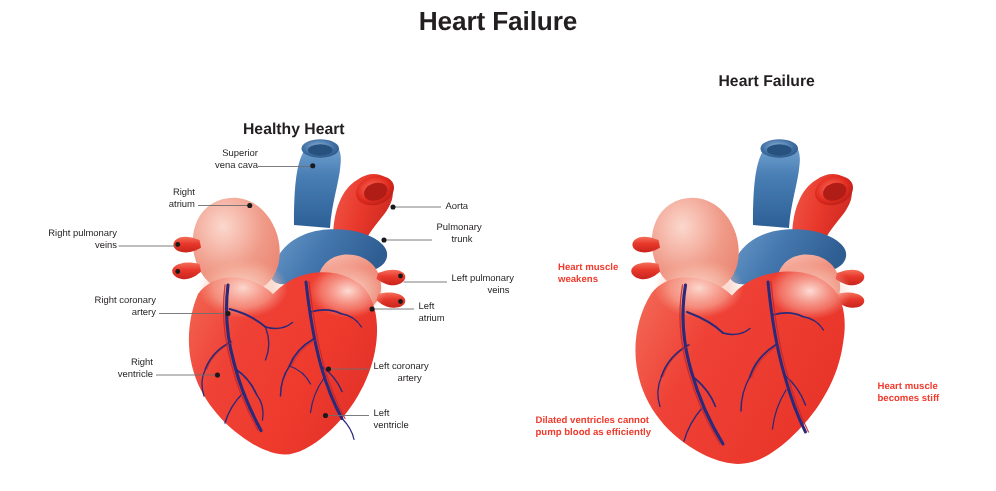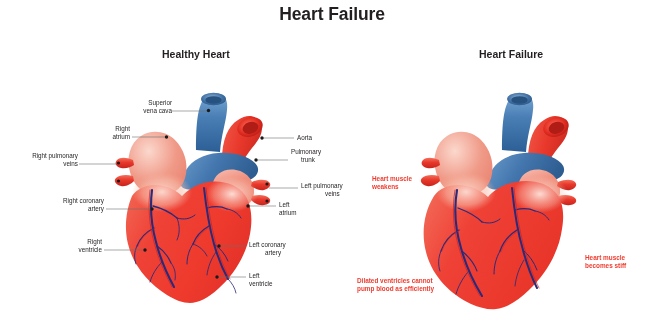--- a/index.html
+++ b/index.html
@@ -20,21 +20,21 @@
     font-size:17.5px;font-weight:bold;
     letter-spacing:-.1px;
     color:#231f20;
   }
   .panel-title{
     position:absolute;top:48px;
     font-size:10.5px;font-weight:bold;
     color:#231f20;
     white-space:nowrap;
   }
-  #title-healthy{left:162px;}
+  #title-healthy{left:162px;margin-top:32px;}
   #title-failure{left:479px;}
 
   
   .lbl{
     position:absolute;
     font-size:6.3px;
     line-height:7.6px;
     color:#231f20;
     white-space:nowrap;
   }

